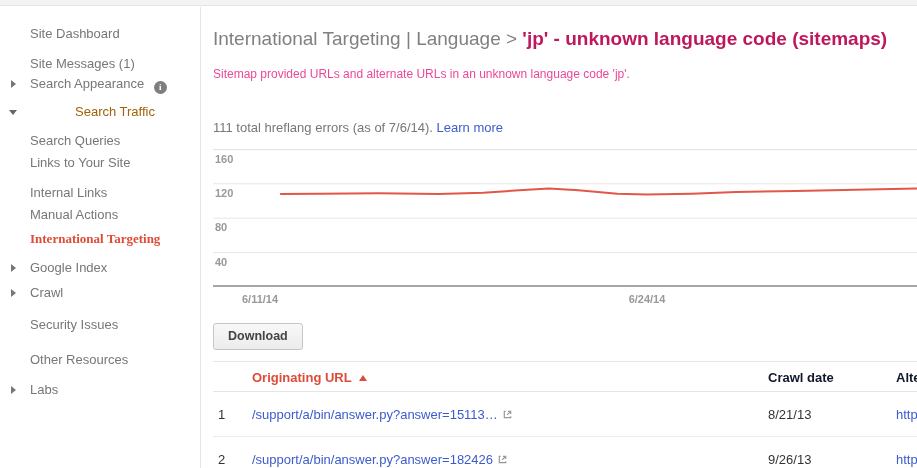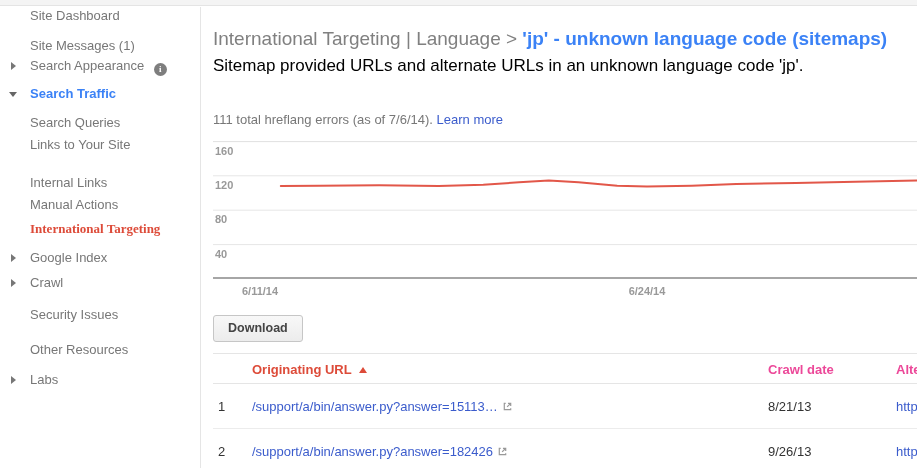--- a/index.html
+++ b/index.html
@@ -12,35 +12,35 @@
   
   .top-strip { position:absolute; left:0; top:0; width:917px; height:6px;
     background:#f4f4f4; border-bottom:1px solid #e4e4e4; }
 
   
   .sidebar { position:absolute; left:0; top:7px; width:201px; height:461px;
     border-right:1px solid #e5e5e5; background:#fff; }
   .nav-item { position:relative; height:18px; line-height:18px; padding-left:30px;
     color:#777; cursor:pointer; white-space:nowrap; font-size:13px; }
   .nav-item.sub { }
-  .nav-item.bold { font-weight:bold; color:#3b82f6; }
+  .nav-item.bold { font-weight:normal; color:#a16207;text-align:center; }
   .nav-item.active { font-weight:bold; color:#dd4b39;font-family:Liberation Serif, serif; }
   .tri { position:absolute; left:11px; top:5px; width:0; height:0; }
   .tri.right { border-left:5px solid #777; border-top:4px solid transparent; border-bottom:4px solid transparent; }
   .tri.down { top:7px; left:9px; border-top:5px solid #666; border-left:4px solid transparent; border-right:4px solid transparent; }
   .info-badge { display:inline-block; width:13px; height:13px; border-radius:50%;
     background:#7e7e7e; color:#fff; font-size:9px; font-weight:bold; text-align:center;
     line-height:13px; margin-left:6px; vertical-align:-2px; font-family:"Liberation Serif","DejaVu Serif",serif; }
 
   
   .main { position:absolute; left:201px; top:7px; width:716px; height:461px; padding-left:12px; }
   .page-title { margin-top:20px; font-size:19px; line-height:24px; color:#808080;
     white-space:nowrap; overflow:hidden; }
-  .page-title .current { color:#3b82f6; font-weight:bold; }
-  .page-subtitle { margin-top:6px; font-size:17px; line-height:18px; color:#000000; }
+  .page-title .current { color:#be185d; font-weight:bold; }
+  .page-subtitle { margin-top:14px; font-size:12px; line-height:18px; color:#ec4899; }
   .errors-line { margin-top:36px; font-size:13px; line-height:18px; color:#777; }
   a.link { color:#3b5ccc; text-decoration:none; cursor:pointer; }
 
   
   .chart-wrap { margin-top:12px; width:704px; height:158px;font-weight:bold; }
   .chart-wrap svg { display:block; }
 
   
   .download-btn { margin-top:16px; display:inline-block; height:27px; padding:0 14px;
     background:linear-gradient(#f8f8f8,#ececec); border:1px solid #c6c6c6; border-radius:3px;
@@ -48,57 +48,57 @@
 
   
   .table { margin-top:11px; width:716px; }
   .thead { position:relative; height:31px; line-height:31px;
     border-top:1px solid #e5e5e5; border-bottom:1px solid #e5e5e5; }
   .trow { position:relative; height:45px; line-height:45px; border-bottom:1px solid #ececec; }
   .col-num  { position:absolute; left:5px;  width:30px; color:#333; font-weight:bold; }
   .col-url  { position:absolute; left:39px; width:500px; white-space:nowrap; overflow:hidden; }
   .col-date { position:absolute; left:547px; width:130px; padding-left:8px; color:#333; white-space:nowrap; }
   .col-alt  { position:absolute; left:683px; width:120px; white-space:nowrap; overflow:hidden; }
-  .thead .col-url, .thead .col-date, .thead .col-alt { font-weight:bold; color:#ec4899; }
+  .thead .col-url, .thead .col-date, .thead .col-alt { font-weight:bold; color:#0f172a; }
   .thead .col-url { color:#dd4b39; cursor:pointer; }
   .thead .col-date, .thead .col-alt { cursor:pointer; }
   .sort-tri { display:inline-block; width:0; height:0; margin-left:7px;
     border-bottom:6px solid #dd4b39; border-left:4px solid transparent; border-right:4px solid transparent;
     vertical-align:1px; }
   .trow .col-num { font-weight:normal; }
   .ext-icon { display:inline-block; margin-left:4px; vertical-align:-1px; }
 </style>
 </head>
 <body>
 
 <div class="top-strip"></div>
 
 <div class="sidebar">
-  <div class="nav-item" style="">
+  <div class="nav-item" style="margin-top:18px">
     <span>Site Dashboard</span>
   </div>
   <div class="nav-item" style="margin-top:12px">
     <span>Site Messages (1)</span>
   </div>
   <div class="nav-item" style="margin-top:2px">
     <span class="tri right"></span>
     <span>Search Appearance</span>
     <span class="info-badge">i</span>
   </div>
   <div class="nav-item bold" style="margin-top:10px">
     <span class="tri down"></span>
     <span>Search Traffic</span>
   </div>
   <div class="nav-item sub" style="margin-top:11px">
     <span>Search Queries</span>
   </div>
   <div class="nav-item sub" style="margin-top:4px">
     <span>Links to Your Site</span>
   </div>
-  <div class="nav-item sub" style="margin-top:20px">
+  <div class="nav-item sub" style="margin-top:12px">
     <span>Internal Links</span>
   </div>
   <div class="nav-item sub" style="margin-top:4px">
     <span>Manual Actions</span>
   </div>
   <div class="nav-item sub active" style="margin-top:6px">
     <span>International Targeting</span>
   </div>
   <div class="nav-item" style="margin-top:11px">
     <span class="tri right"></span>

